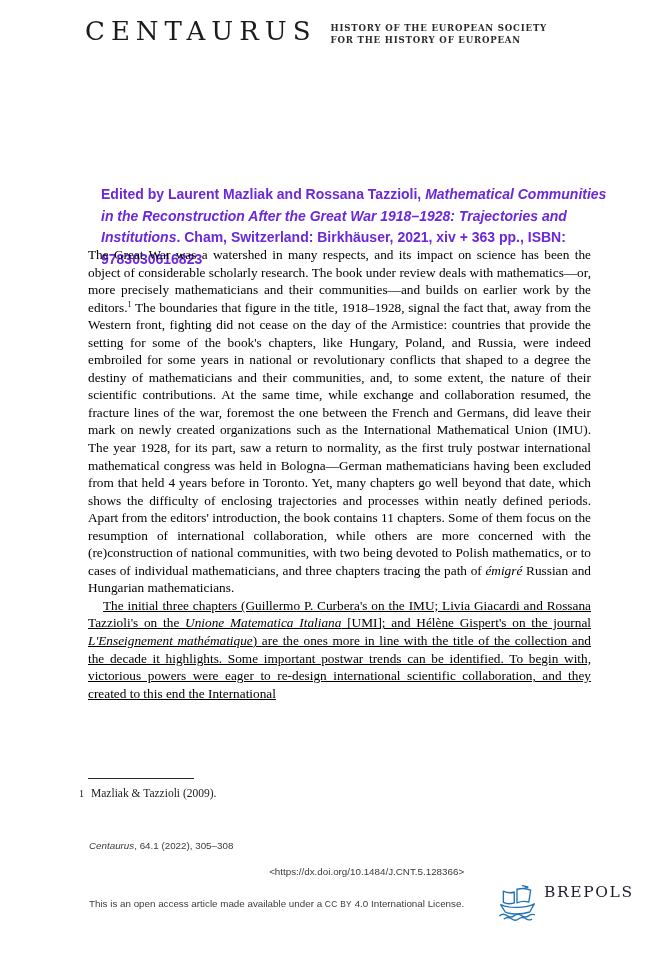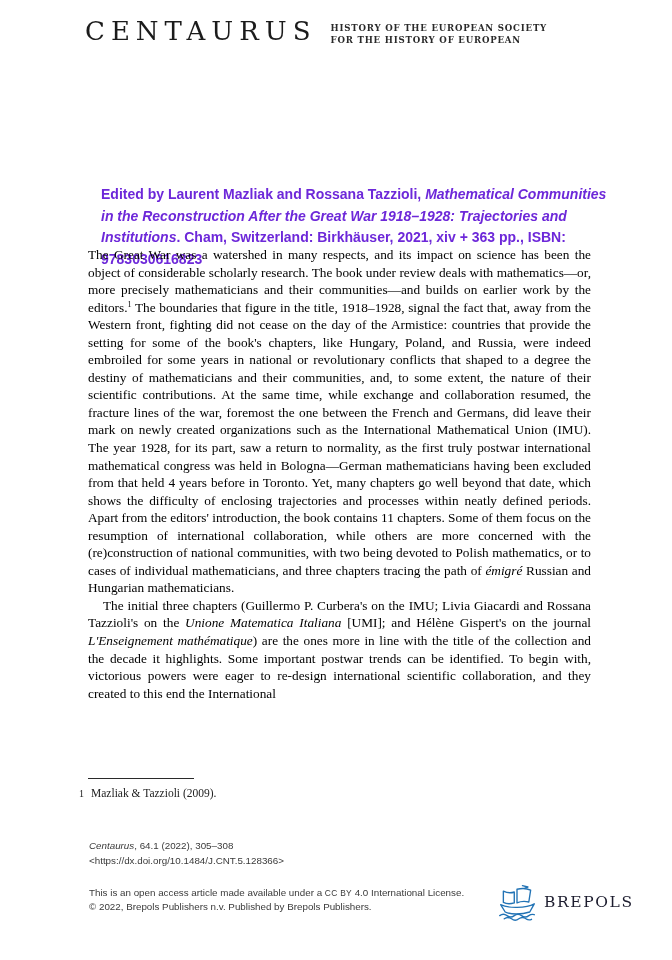--- a/index.html
+++ b/index.html
@@ -63,21 +63,21 @@
     left: 88px;
     top: 246px;
     width: 503px;
     font-family: "Liberation Serif", serif;
     font-size: 13.3px;
     line-height: 17.55px;
     text-align: justify;
     color: #000000;
   }
   .para { margin: 0; }
-  .para.indent { text-indent: 15px; }
+  .para.indent { text-indent: 15px; text-decoration: underline; }
   .seg-i { font-style: italic; }
   .seg-sc { font-size: 8.4px; letter-spacing: 0.3px; }
   .body-text sup {
     font-size: 0.62em;
     line-height: 0;
     vertical-align: super;
   }
 
   
   .footnote-rule {
@@ -102,32 +102,31 @@
   
   .imprint {
     position: absolute;
     left: 89px;
     top: 840px;
     font-family: "Liberation Sans", sans-serif;
     font-size: 9.8px;
     line-height: 11.5px;
     color: #3a3a3a;
   }
-  .imprint .handle { margin-top: 3px; }
+  .imprint .handle { margin-top: 14px; text-align: right; }
   .imprint .doi { margin-top: 7.5px; }
   .imprint .license { margin-top: 21px; }
   .imprint .copyright { margin-top: 1.5px; }
 
   
   .publisher {
     position: absolute;
     left: 497px;
     top: 883px;
     display: flex;
-    align-items: center;
   }
   .publisher .ship { display: block; }
   .publisher-name {
     margin-left: 7px;
     font-family: "DejaVu Serif", serif;
     font-size: 15.5px;
     letter-spacing: 1.6px;
     color: #1c1c2e;
   }
 </style>
@@ -154,21 +153,20 @@
   <div class="footnote-rule"></div>
 
   <div class="footnote">
     <span class="fn-marker">1</span><span class="fn-text">Mazliak &amp; Tazzioli (2009).</span>
   </div>
 
   <div class="imprint">
     <div class="citation"><span class="seg-i">Centaurus</span><span>, 64.1 (2022), 305–308</span></div>
     <div class="handle">&lt;https://dx.doi.org/10.1484/J.CNT.5.128366&gt;</div>
     <div class="license"><span>This is an open access article made available under a </span><span class="seg-sc">CC BY</span><span> 4.0 International License.</span></div>
-    <div class="copyright">© 2022, Brepols Publishers n.v. Published by Brepols Publishers.</div>
   </div>
 
   <div class="publisher">
     <svg class="ship" viewBox="0 0 44 40" width="40" height="38" aria-hidden="true">
       <g fill="none" stroke="#2273b5" stroke-width="1.5" stroke-linecap="round" stroke-linejoin="round">
         <path d="M28 2 L34 3.5 L29 5.5" fill="#ffffff"></path>
         <path d="M7 8 C12 10.5 15 10.5 19 9 L19 21 C14 22.5 11 22.5 7 20.5 Z" fill="#ffffff"></path>
         <path d="M22 6 C28 4.5 32 4.5 37 7 L35 20 C30 18.8 26 19.2 22 21 Z" fill="#ffffff"></path>
         <path d="M4 23 C12 27 32 27 41 22 L36 31 C27 34 15 34 9 31 Z" fill="#ffffff"></path>
         <path d="M3 35 q4 -3 8 0 q4 3 8 0 q4 -3 8 0 q4 3 8 0 q3 -2 6 -1"></path>

